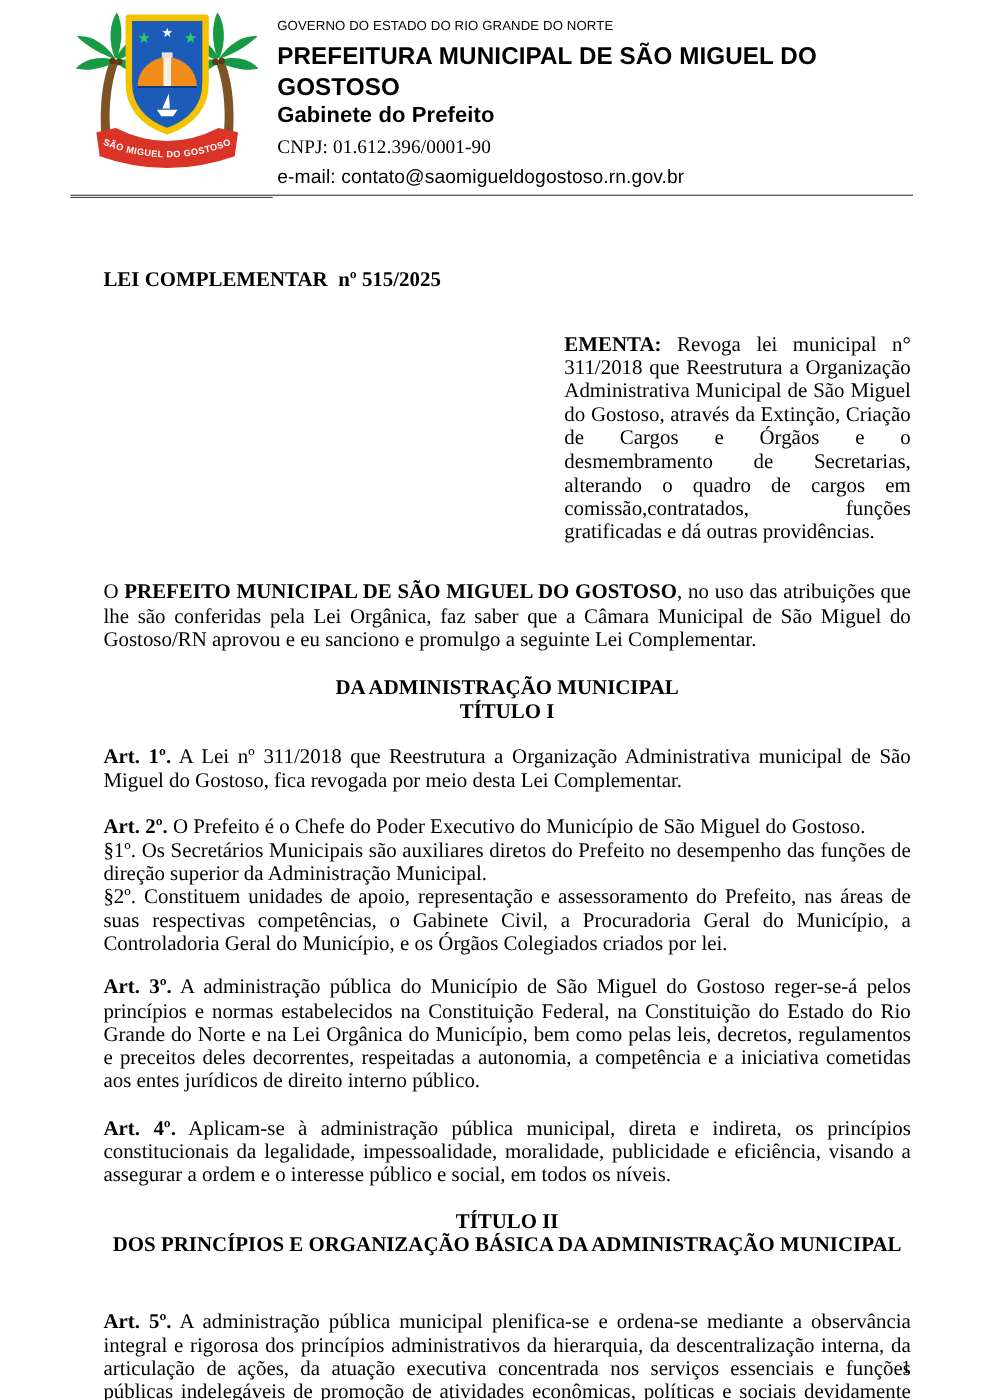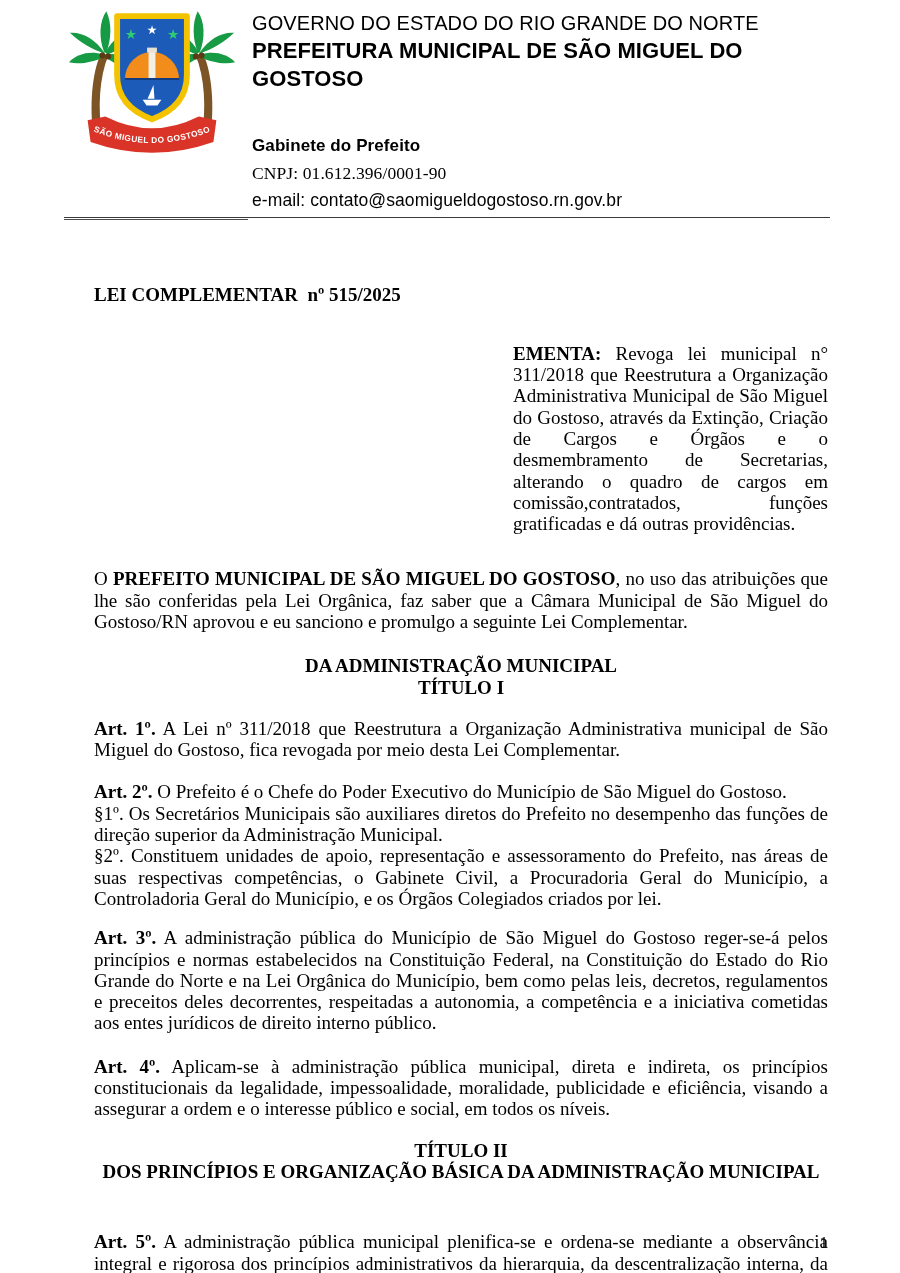--- a/index.html
+++ b/index.html
@@ -8,23 +8,23 @@
     width:900px; height:1273px; position:relative; background:#ffffff;
     font-family:"Liberation Serif", serif; color:#000; overflow:hidden;
   }
   
   .letterhead { display:flex; align-items:flex-start; padding:8px 72px 0 66px; }
   .crest { flex:0 0 auto; width:172px; height:148px; }
   .letterhead-text {
     margin-left:14px; padding-top:2px;
     font-family:"Liberation Sans", sans-serif; line-height:27.4px; letter-spacing:0.1px;
   }
-  .lh-gov   { font-size:20px; }
+  .lh-gov   { font-size:12px; }
   .lh-pref  { font-size:22px; font-weight:700; }
-  .lh-office{ font-size:17px;  font-weight:700;margin-top:40px; }
+  .lh-office{ font-size:20px;  font-weight:700; }
   .lh-cnpj  { font-size:17.5px;font-family:Liberation Serif, serif; }
   .lh-email { font-size:17.5px; }
   .rule     { margin:3px 70px 0 64px; border-top:1.6px solid #3a3a3a; }
   .rule-sub { margin:1px 0 0 64px; width:184px; border-top:1.6px solid #4a4a4a; }
   
   .content { padding:0 72px 0 94px; font-size:19px; line-height:21.3px; }
   p { margin:0; }
   .b { font-weight:700; }
   .law-title { margin-top:64px; font-weight:700; white-space:pre-wrap; }
   .ementa { margin-top:37px; margin-left:419px; text-align:justify; }

